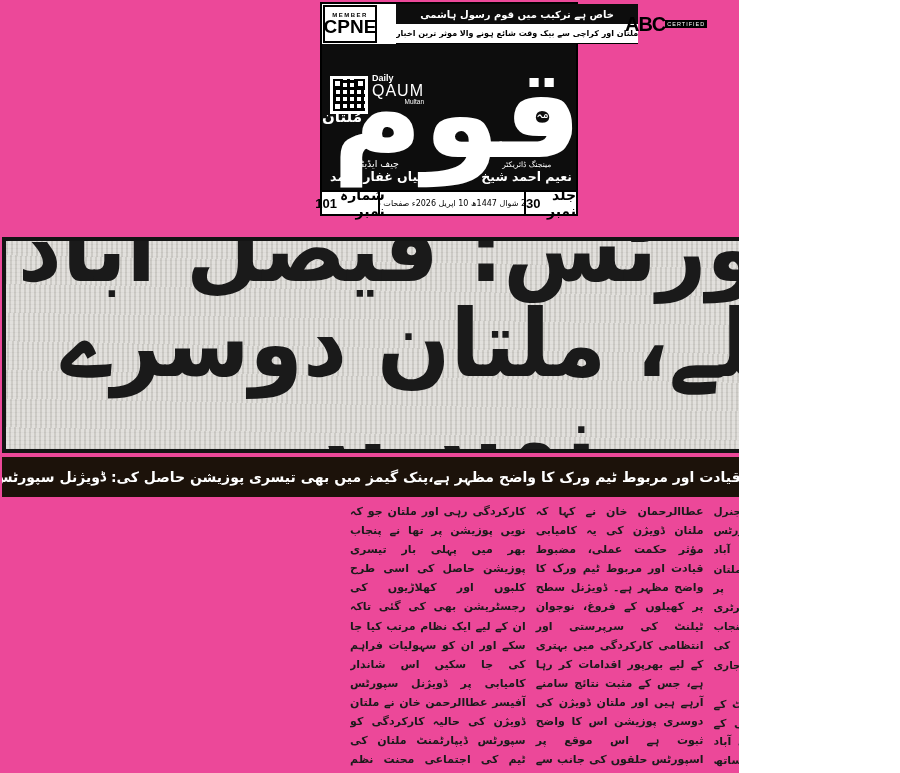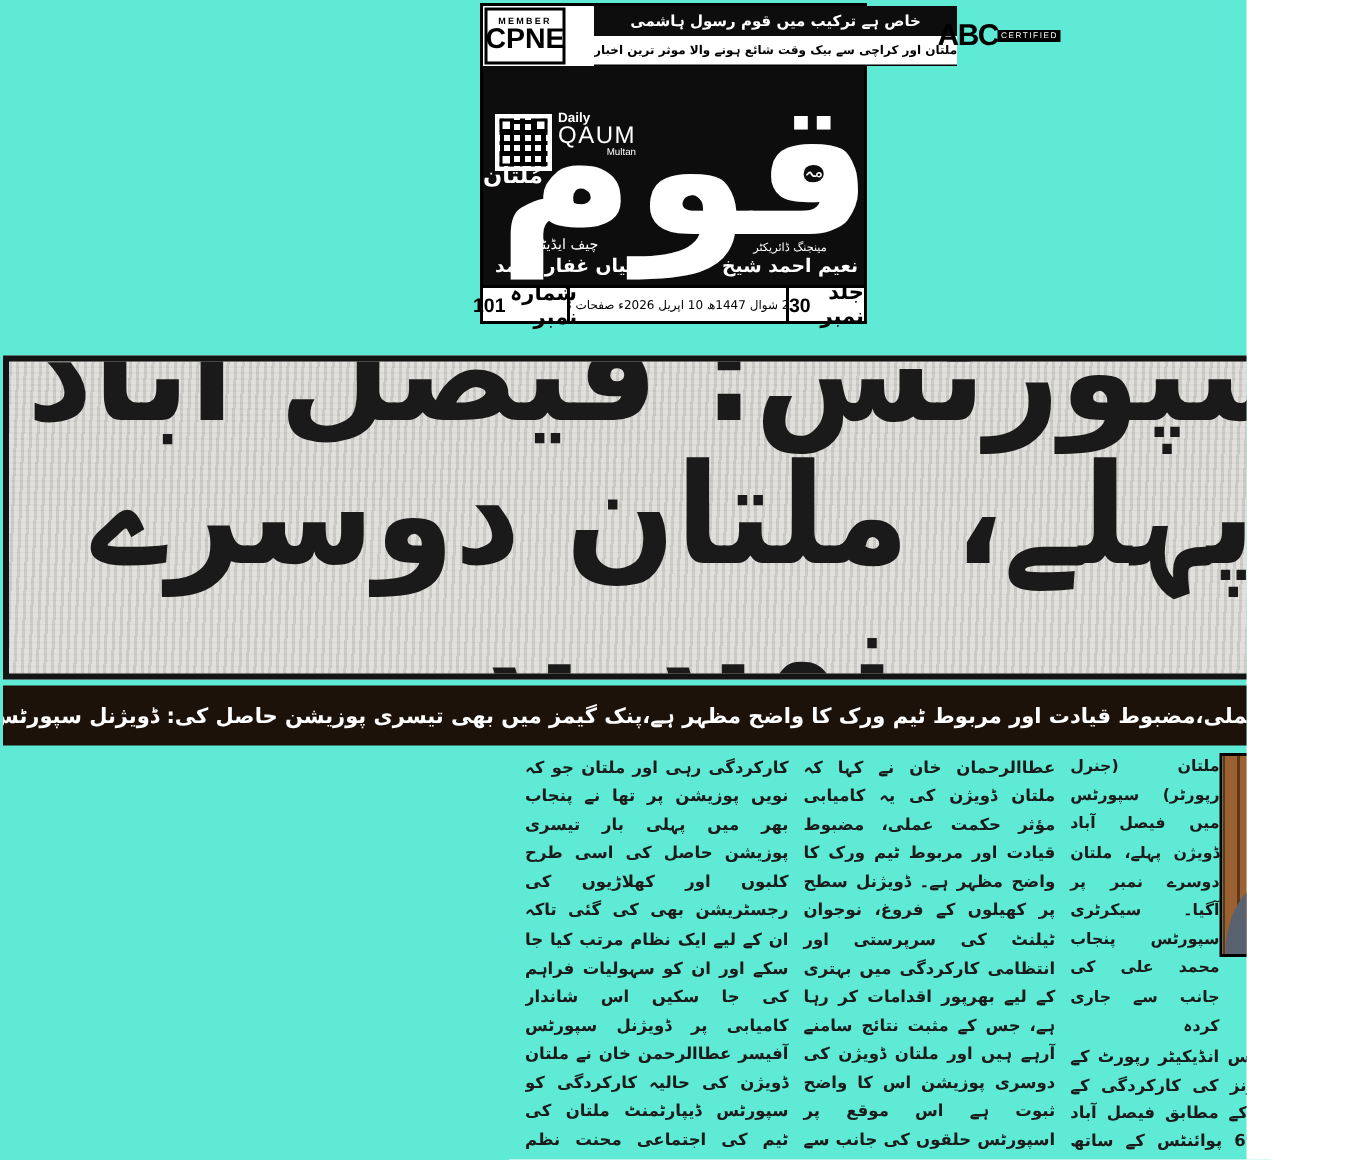--- a/index.html
+++ b/index.html
@@ -1,18 +1,18 @@
 <!DOCTYPE html>
 <html><head>
 <meta charset="utf-8">
 <style>
   * { margin:0; padding:0; box-sizing:border-box; }
   html,body { background:#ffffff; }
   body { font-family:"DejaVu Sans", sans-serif; }
-  .page { position:relative; width:831px; height:773px; background:#5eead4; overflow:hidden; }
+  .page { position:relative; width:739px; height:773px; background:#ec4899; overflow:hidden; }
 
   
   .masthead { position:absolute; left:320px; top:2px; width:258px; height:214px;
               border:2px solid #000; background:#fff; }
   .mh-toprow { display:flex; height:40px; direction:ltr; }
   .cpne-box { width:54px; border:2px solid #000; margin:1px; display:flex; flex-direction:column;
               align-items:center; justify-content:center; background:#fff; }
   .cpne-member { font-size:6px; letter-spacing:1.5px; font-weight:bold; font-family:"Liberation Sans",sans-serif; }
   .cpne-name { font-size:19px; font-weight:bold; line-height:0.9; font-family:"Liberation Sans",sans-serif; }
   .mh-mottos { flex:1; display:flex; flex-direction:column; direction:rtl;margin-left:18px; }

